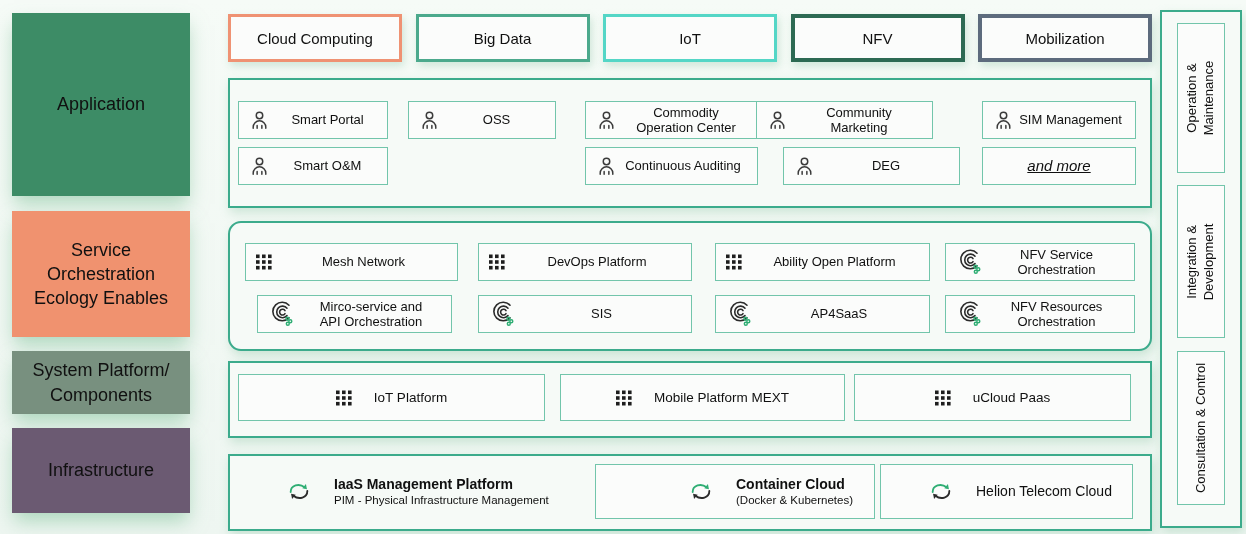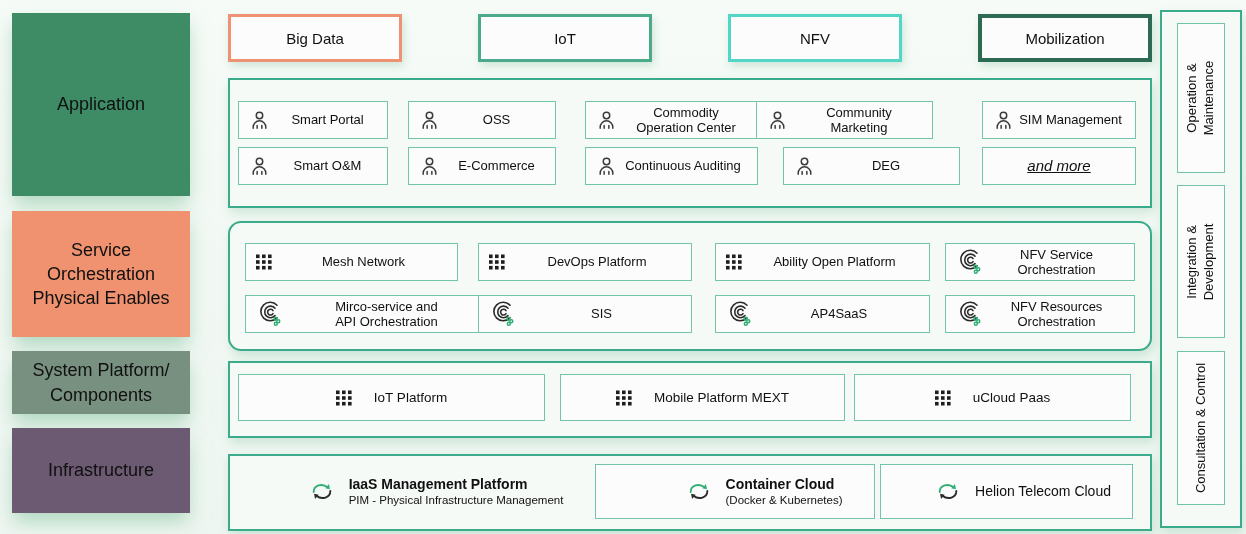--- a/index.html
+++ b/index.html
@@ -43,22 +43,22 @@
 
   
   .item{ position:absolute; height:38px; border:1.5px solid #72c5ab; background:#fbfcfb;
          display:flex; align-items:center; gap:8px; padding:0 10px; }
   .lbl{ flex:1; text-align:center; font-size:13px; line-height:1.18; white-space:pre-line; }
   .sec-sys .item{ height:47px; justify-content:center; gap:22px; }
   .sec-sys .lbl{ flex:0 0 auto; font-size:13.5px; }
   .item-more .lbl{ font-style:italic; text-decoration:underline; font-size:15px; }
 
   
-  .inf-item{ position:absolute; height:55px; display:flex; align-items:center; gap:12px;
-             padding:0 14px; border:1.5px solid #72c5ab; background:#fbfcfb;justify-content:center; }
+  .inf-item{ position:absolute; height:55px; display:flex; align-items:center; gap:20px;
+             padding:0 14px; border:1.5px solid #72c5ab; background:#fbfcfb; }
   .inf-item.noborder{ border:none; background:transparent; }
   .inf-title{ font-size:14px; font-weight:bold; line-height:1.3; }
   .inf-sub{ font-size:11.5px; line-height:1.3; }
   .helion .inf-title{ font-weight:normal; }
 
   
   .sidebar{ position:absolute; left:1160px; top:10px; width:82px; height:518px;
             border:2px solid #3cab8c; background:#f6faf7;
             box-shadow:2px 5px 10px rgba(120,185,150,.3); }
   .sbox{ position:absolute; left:15px; width:48px; border:1.5px solid #72c5ab; background:#fbfcfb; }
@@ -72,26 +72,27 @@
   .ic{ flex:0 0 auto; display:flex; align-items:center; justify-content:center; }
 </style>
 </head>
 <body>
 
 <div class="stage">
 
   <div class="lbox lbox-app">Application</div>
   <div class="lbox lbox-svc">Service
 Orchestration
-Physical Enables</div>
+Ecology Enables</div>
   <div class="lbox lbox-sys">System Platform/
 Components</div>
   <div class="lbox lbox-inf">Infrastructure</div>
 
   <div class="tabs">
+    <div class="tab">Cloud Computing</div>
     <div class="tab">Big Data</div>
     <div class="tab">IoT</div>
     <div class="tab">NFV</div>
     <div class="tab">Mobilization</div>
   </div>
 
   <section class="sec sec-app">
     <div class="item" style="left:8px;top:21px;width:150px">
       <span class="ic">
           <svg width="21" height="21" viewBox="0 0 24 24" fill="none" stroke="#3a3a3a" stroke-width="1.7" stroke-linecap="round">
@@ -148,30 +149,20 @@
     <div class="item" style="left:8px;top:67px;width:150px">
       <span class="ic">
           <svg width="21" height="21" viewBox="0 0 24 24" fill="none" stroke="#3a3a3a" stroke-width="1.7" stroke-linecap="round">
             <circle cx="12" cy="6.3" r="3.7"></circle>
             <path d="M4.8 20.8 v-1.2 a7.2 7.2 0 0 1 14.4 0 v1.2"></path>
             <path d="M9.3 17.8 v3 M14.7 17.8 v3"></path>
           </svg>
         </span>
       <span class="lbl">Smart O&amp;M</span>
     </div>
-    <div class="item" style="left:178px;top:67px;width:148px">
-      <span class="ic">
-          <svg width="21" height="21" viewBox="0 0 24 24" fill="none" stroke="#3a3a3a" stroke-width="1.7" stroke-linecap="round">
-            <circle cx="12" cy="6.3" r="3.7"></circle>
-            <path d="M4.8 20.8 v-1.2 a7.2 7.2 0 0 1 14.4 0 v1.2"></path>
-            <path d="M9.3 17.8 v3 M14.7 17.8 v3"></path>
-          </svg>
-        </span>
-      <span class="lbl">E-Commerce</span>
-    </div>
     <div class="item" style="left:355px;top:67px;width:173px;gap:2px">
       <span class="ic">
           <svg width="21" height="21" viewBox="0 0 24 24" fill="none" stroke="#3a3a3a" stroke-width="1.7" stroke-linecap="round">
             <circle cx="12" cy="6.3" r="3.7"></circle>
             <path d="M4.8 20.8 v-1.2 a7.2 7.2 0 0 1 14.4 0 v1.2"></path>
             <path d="M9.3 17.8 v3 M14.7 17.8 v3"></path>
           </svg>
         </span>
       <span class="lbl">Continuous Auditing</span>
     </div>
@@ -251,21 +242,21 @@
               <circle cx="19.5" cy="17.8" r="1.5"></circle>
               <circle cx="22.3" cy="20.3" r="1.5"></circle>
               <circle cx="19.8" cy="22.8" r="1.5"></circle>
             </g>
           </svg>
         </span>
       <span class="lbl">NFV Service
 Orchestration</span>
     </div>
 
-    <div class="item" style="left:15px;top:72px;width:250px">
+    <div class="item" style="left:27px;top:72px;width:195px">
       <span class="ic">
           <svg width="25" height="27" viewBox="0 0 25 27" fill="none" stroke-linecap="round">
             <g stroke="#2b2b2b" stroke-width="1.6">
               <path d="M21 4.2 A 9.3 9.3 0 1 0 21 16.8"></path>
               <path d="M19 7.2 A 5.8 5.8 0 1 0 19 14.6"></path>
               <path d="M17 9.6 A 2.9 2.9 0 1 0 17 12.6"></path>
             </g>
             <g stroke="#2fae74" stroke-width="1.4">
               <circle cx="19.5" cy="17.8" r="1.5"></circle>
               <circle cx="22.3" cy="20.3" r="1.5"></circle>
@@ -389,21 +380,21 @@
             <polygon points="23.5,5.5 24.6,11 19.6,10" fill="#2fae74"></polygon>
             <path d="M25 13 C 25 20, 16 23, 10 18" stroke="#2b2b2b" stroke-width="2"></path>
             <polygon points="8.5,21.5 7.4,16 12.4,17" fill="#2b2b2b"></polygon>
           </svg>
         </span>
       <span>
         <span class="inf-title" style="display:block">IaaS Management Platform</span>
         <span class="inf-sub" style="display:block">PIM - Physical Infrastructure Management</span>
       </span>
     </div>
-    <div class="inf-item" style="left:365px;top:8px;width:280px;padding-left:70px">
+    <div class="inf-item" style="left:365px;top:8px;width:280px;padding-left:90px">
       <span class="ic">
           <svg width="30" height="25" viewBox="0 0 32 27" fill="none" stroke-linecap="round">
             <path d="M7 14 C 7 7, 16 4, 22 9" stroke="#2fae74" stroke-width="2"></path>
             <polygon points="23.5,5.5 24.6,11 19.6,10" fill="#2fae74"></polygon>
             <path d="M25 13 C 25 20, 16 23, 10 18" stroke="#2b2b2b" stroke-width="2"></path>
             <polygon points="8.5,21.5 7.4,16 12.4,17" fill="#2b2b2b"></polygon>
           </svg>
         </span>
       <span>
         <span class="inf-title" style="display:block">Container Cloud</span>

